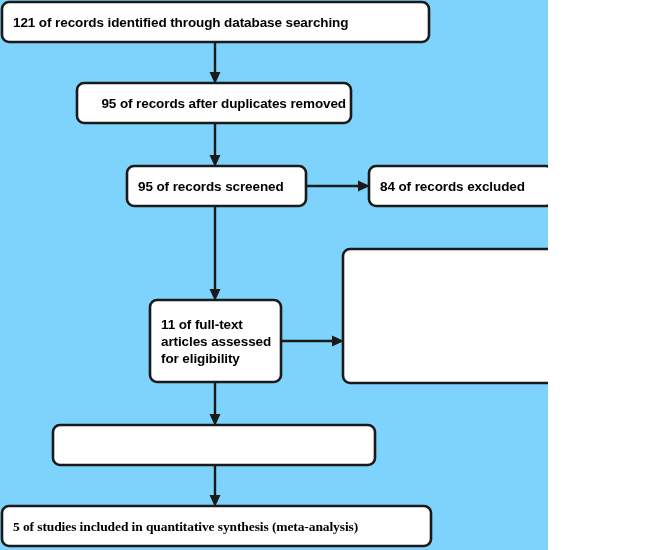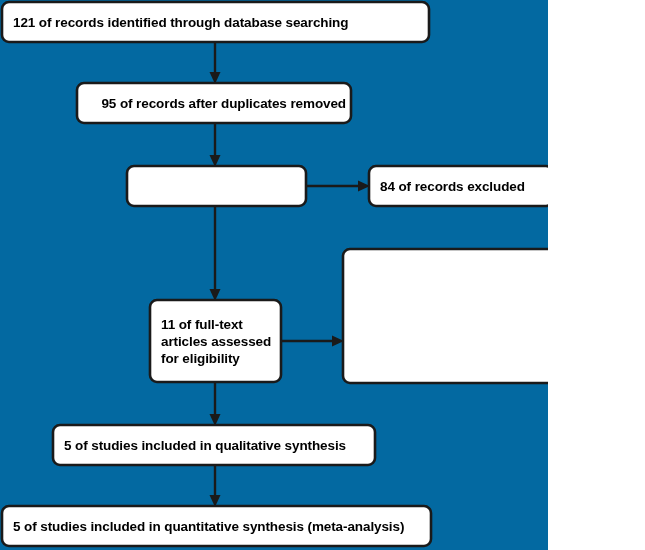--- a/index.html
+++ b/index.html
@@ -4,21 +4,21 @@
 <style>
   html, body {
     margin: 0;
     padding: 0;
     background: #ffffff;
   }
   #prisma-root {
     position: relative;
     width: 548px;
     height: 550px;
-    background: #0369a1;
+    background: #7dd3fc;
     font-family: "Liberation Sans", sans-serif;
     overflow: hidden;
   }
   svg.flow-canvas {
     position: absolute;
     left: 0;
     top: 0;
     width: 645px;
     height: 550px;
   }
@@ -122,33 +122,33 @@
   </svg>
 
   <div class="node-label label-center-v" style="left:13px; top:2px; width:410px; height:40px;">
     <span>121 of records identified through database searching</span>
   </div>
 
   <div class="node-label label-center-v" style="left:88px; top:83px; width:258px; height:40px;justify-content:flex-end;">
     <span>95 of records after duplicates removed</span>
   </div>
 
+  <div class="node-label label-center-v" style="left:138px; top:166px; width:165px; height:40px;">
+    <span>95 of records screened</span>
+  </div>
 
   <div class="node-label label-center-v" style="left:380px; top:166px; width:170px; height:40px;">
     <span>84 of records excluded</span>
   </div>
 
   <div class="node-label label-center-v" style="left:161px; top:300px; width:118px; height:82px;">
     <span class="label-block">11 of full-text
 articles assessed
 for eligibility</span>
   </div>
 
 
-  <div class="node-label label-center-v" style="left:64px; top:425px; width:306px; height:40px;">
-    <span>5 of studies included in qualitative synthesis</span>
-  </div>
 
-  <div class="node-label label-center-v" style="left:13px; top:506px; width:412px; height:40px;">
+  <div class="node-label label-center-v" style="left:13px; top:506px; width:412px; height:40px;font-family:Liberation Serif, serif;">
     <span>5 of studies included in quantitative synthesis (meta-analysis)</span>
   </div>
 
 </div>
 
 </body></html>

